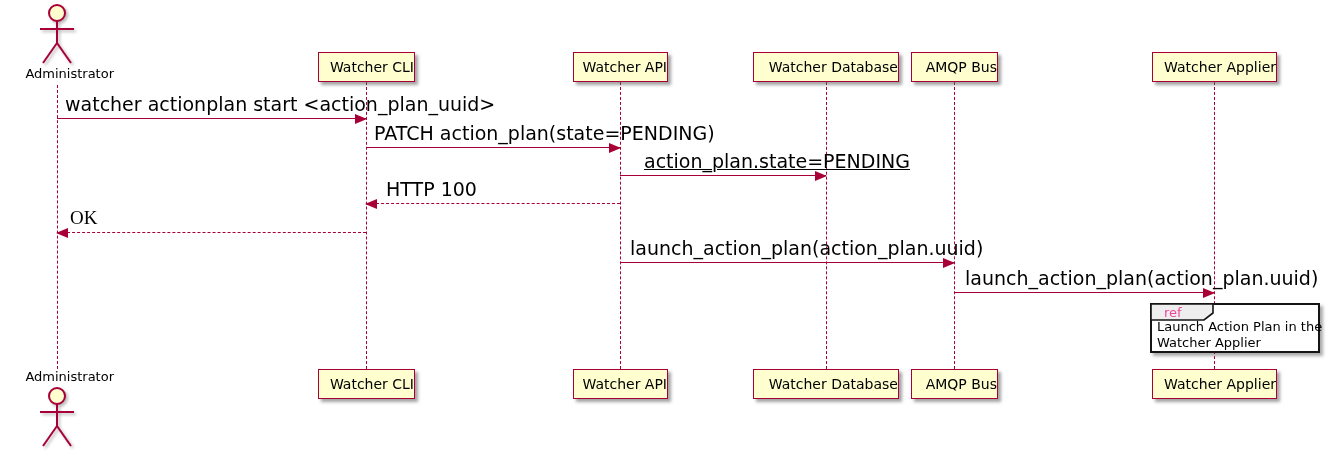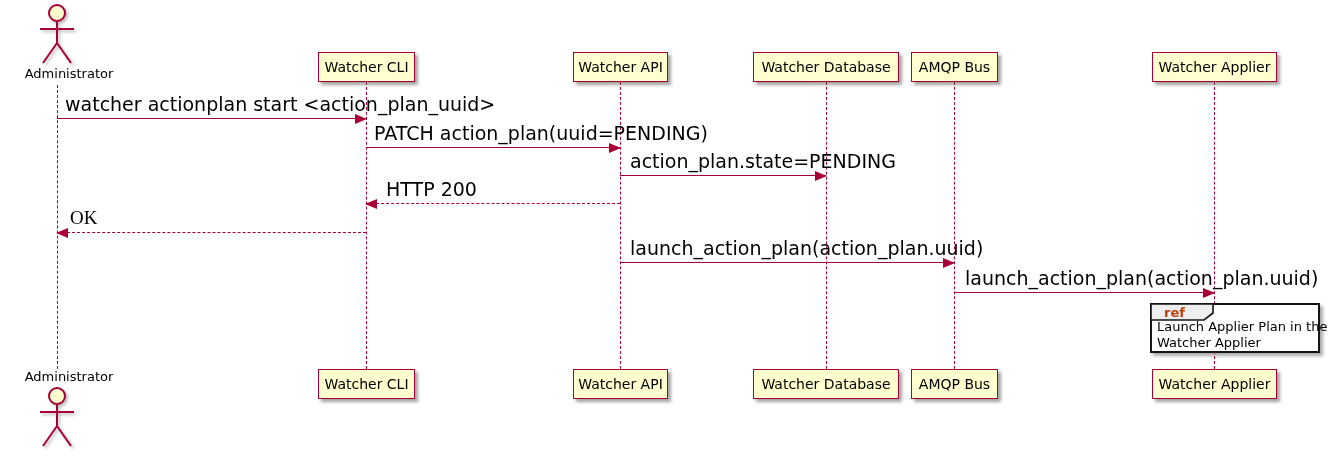--- a/index.html
+++ b/index.html
@@ -20,21 +20,21 @@
     position:absolute;
     width:0;
     border-left:1px dashed var(--line);
   }
   .pbox{
     position:absolute;
     height:30px;
     background:var(--fill);
     border:1.8px solid var(--line);
     box-shadow:3px 3px 3px rgba(90,90,90,0.55);
-    display:flex;align-items:center;justify-content:center;
+    display:flex;align-items:center;justify-content:flex-end;
     font-size:14px;
     box-sizing:border-box;
     z-index:3;
     white-space:nowrap;
   }
   .msg{position:absolute;height:0;z-index:2;}
   .msg .line{
     position:absolute;left:0;right:0;top:0;
     border-top:1.5px solid var(--line);
   }
@@ -49,34 +49,34 @@
     border-top:5px solid transparent;
     border-bottom:5px solid transparent;
   }
   .arrow-left{
     position:absolute;left:-1px;top:-4.3px;width:0;height:0;
     border-right:12px solid var(--line);
     border-top:5px solid transparent;
     border-bottom:5px solid transparent;
   }
   .actor-label{
-    position:absolute;left:12px;width:114px;text-align:center;
+    position:absolute;left:0;width:114px;text-align:right;
     font-size:13px;z-index:4;white-space:nowrap;
   }
   .actor-svg{position:absolute;z-index:4;filter:drop-shadow(2.5px 2.5px 1.5px rgba(0,0,0,0.28));}
   .ref{
     position:absolute;left:1150px;top:303px;width:170px;height:50px;
     background:#ffffff;border:2px solid #151515;
     box-sizing:border-box;z-index:5;
     box-shadow:3px 3px 3px rgba(90,90,90,0.5);
   }
   .ref-tab{position:absolute;left:-1px;top:-1px;}
   .ref-keyword{
     position:absolute;left:12px;top:0px;
-    font-size:13px;font-weight:bold;color:#c2410c;
+    font-size:13px;font-weight:normal;color:#ec4899;
   }
   .ref-text{
     position:absolute;left:5px;top:14px;
     font-size:13px;line-height:16px;color:#000;white-space:nowrap;
   }
 </style>
 </head>
 <body>
 
 <div id="canvas">
@@ -112,31 +112,31 @@
   <div class="pbox" style="left:1152px;top:52px;width:125px;">
     <span>Watcher Applier</span>
   </div>
 
   <div class="msg" style="left:57px;top:118px;width:309px;">
     <span class="label" style="left:8px;">watcher actionplan start &lt;action_plan_uuid&gt;</span>
     <div class="line"></div>
     <div class="arrow-right"></div>
   </div>
   <div class="msg" style="left:366px;top:147px;width:254px;">
-    <span class="label" style="left:8px;">PATCH action_plan(uuid=PENDING)</span>
+    <span class="label" style="left:8px;">PATCH action_plan(state=PENDING)</span>
     <div class="line"></div>
     <div class="arrow-right"></div>
   </div>
   <div class="msg" style="left:620px;top:175px;width:206px;">
-    <span class="label" style="left:10px;">action_plan.state=PENDING</span>
+    <span class="label" style="left:24px;text-decoration:underline;">action_plan.state=PENDING</span>
     <div class="line"></div>
     <div class="arrow-right"></div>
   </div>
   <div class="msg dashed" style="left:366px;top:203px;width:254px;">
-    <span class="label" style="left:20px;">HTTP 200</span>
+    <span class="label" style="left:20px;">HTTP 100</span>
     <div class="line"></div>
     <div class="arrow-left"></div>
   </div>
   <div class="msg dashed" style="left:57px;top:232px;width:309px;">
     <span class="label" style="left:13px;font-family:Liberation Serif, serif;">OK</span>
     <div class="line"></div>
     <div class="arrow-left"></div>
   </div>
   <div class="msg" style="left:620px;top:262px;width:334px;">
     <span class="label" style="left:10px;">launch_action_plan(action_plan.uuid)</span>
@@ -148,21 +148,21 @@
     <div class="line"></div>
     <div class="arrow-right"></div>
   </div>
 
   <div class="ref">
     <svg class="ref-tab" width="66" height="17" viewBox="0 0 66 17">
       <path d="M0,0 H62 V9 L53,16 H0 Z" fill="#EEEEEE" stroke="#151515" stroke-width="1.6"></path>
     </svg>
     <span class="ref-keyword">ref</span>
     <div class="ref-text">
-      <div>Launch Applier Plan in the</div>
+      <div>Launch Action Plan in the</div>
       <div>Watcher Applier</div>
     </div>
   </div>
 
   <div class="pbox" style="left:318px;top:369px;width:97px;">
     <span>Watcher CLI</span>
   </div>
   <div class="pbox" style="left:573px;top:369px;width:95px;">
     <span>Watcher API</span>
   </div>

